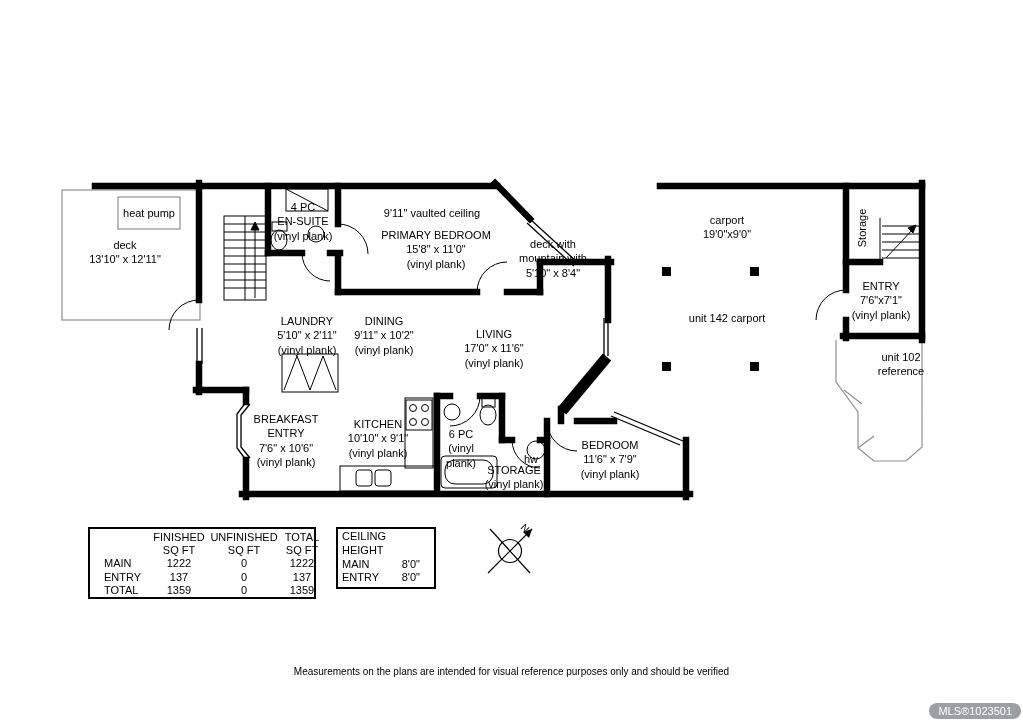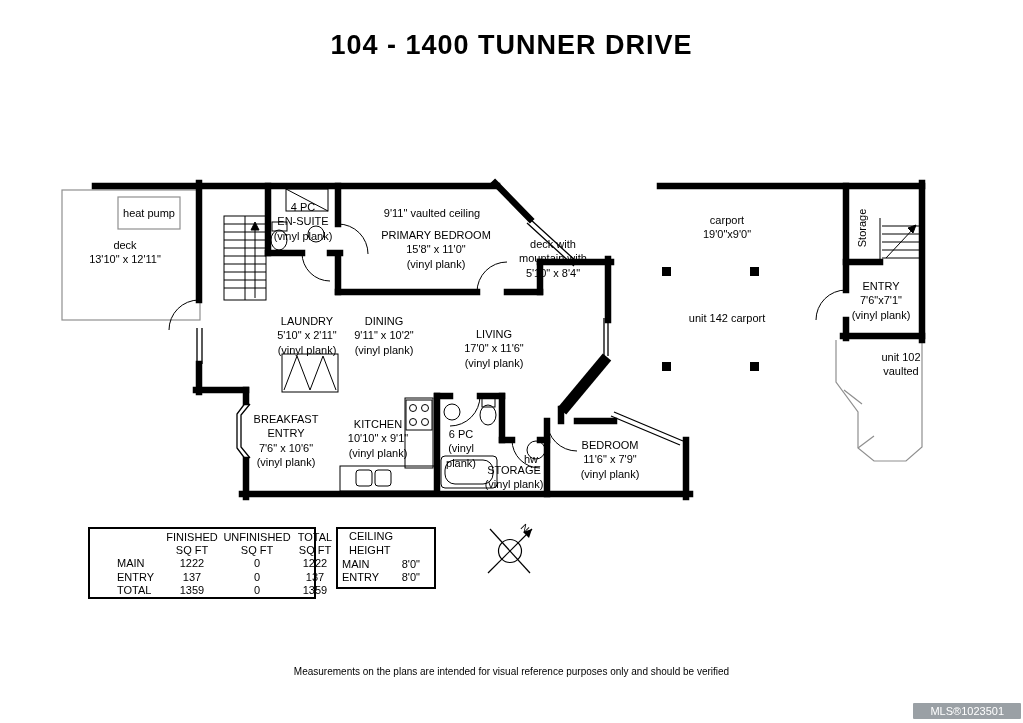--- a/index.html
+++ b/index.html
@@ -6,40 +6,39 @@
   .page{position:relative;width:1023px;height:723px;background:#fff;overflow:hidden;
         font-family:"Liberation Sans",sans-serif;color:#000;}
   .page-title{position:absolute;left:0;right:0;top:30px;text-align:center;
         font-size:27px;font-weight:bold;letter-spacing:1px;}
   svg{position:absolute;left:0;top:0;}
   .rl{position:absolute;transform:translate(-50%,-50%);text-align:center;
       font-size:11px;line-height:1.3;white-space:nowrap;z-index:5;}
   .rl.rot{transform:translate(-50%,-50%) rotate(-90deg);}
   .area-table{position:absolute;left:88px;top:527px;width:224px;border:2px solid #000;
       font-size:11px;line-height:1.2;z-index:5;background:transparent;}
-  .at-head-row,.at-row{display:grid;grid-template-columns:46px 62px 68px 48px;padding:0 12px;margin-left:13px;}
+  .at-head-row,.at-row{display:grid;grid-template-columns:46px 62px 68px 48px;padding:0 12px;}
   .at-head-row{padding-top:2px;}
   .at-h{text-align:center;font-weight:normal;}
   .at-lbl{text-align:left;padding-left:2px;}
   .at-v{text-align:center;}
   .ceil-table{position:absolute;left:336px;top:527px;width:96px;border:2px solid #000;
       font-size:11px;line-height:1.25;z-index:5;padding:1px 0 2px 0;}
-  .ct-title{padding:0 11px;}
+  .ct-title{padding:0 4px;}
   .ct-row{display:flex;justify-content:space-between;padding:0 14px 0 4px;}
   .disclaimer{position:absolute;left:0;right:0;top:666px;text-align:center;
       font-size:10px;font-weight:normal;z-index:5;}
   .mls-badge{position:absolute;right:2px;bottom:4px;background:#9aa0a5;color:#fff;
-      font-size:11px;padding:2px 17px;border-radius:1px;z-index:6;}
+      font-size:11px;padding:2px 9px;border-radius:8px;z-index:6;}
 </style>
 </head>
 <body>
 
 <div class="page">
 
-  <div class="page-title">104 - 1400 TUNNER DRIVE</div>
 
   <svg width="1023" height="723" viewBox="0 0 1023 723">
 
     <g stroke="#8f8f8f" stroke-width="1.2" fill="none">
       <rect x="62" y="190" width="138" height="130"></rect>
       <rect x="118" y="197" width="62" height="32"></rect>
       <path d="M836 340 V382 L858 412 V448 L874 461 H906 L922 447 V340"></path>
       <path d="M844 390 L862 404 M858 448 L874 436"></path>
     </g>
 
@@ -198,21 +197,21 @@
   <div class="rl" style="left:881px;top:300px">
     <div>ENTRY</div>
     <div>7'6"x7'1"</div>
     <div>(vinyl plank)</div>
   </div>
   <div class="rl" style="left:727px;top:318px">
     <div>unit 142 carport</div>
   </div>
   <div class="rl" style="left:901px;top:364px">
     <div>unit 102</div>
-    <div>vaulted</div>
+    <div>reference</div>
   </div>
   <div class="rl" style="left:307px;top:335px">
     <div>LAUNDRY</div>
     <div>5'10" x 2'11"</div>
     <div>(vinyl plank)</div>
   </div>
   <div class="rl" style="left:384px;top:335px">
     <div>DINING</div>
     <div>9'11" x 10'2"</div>
     <div>(vinyl plank)</div>

